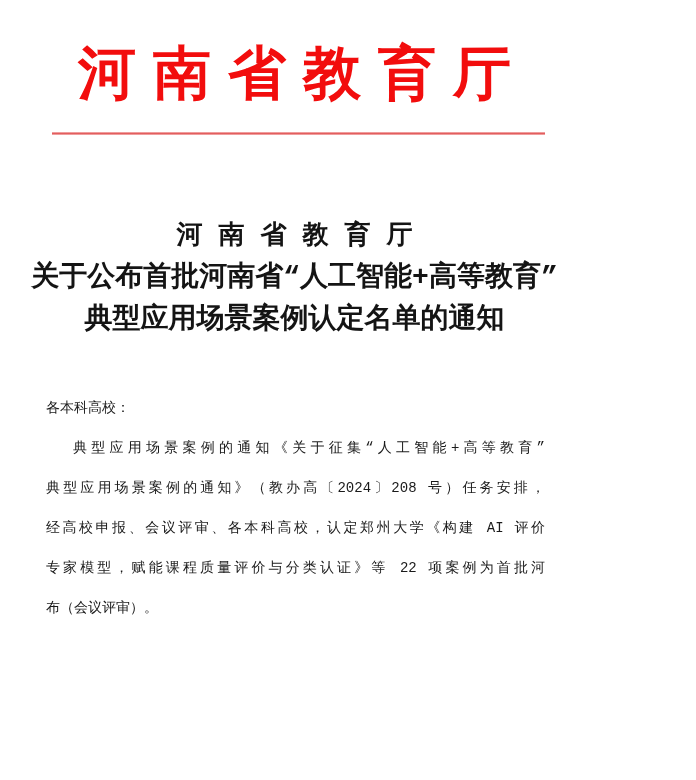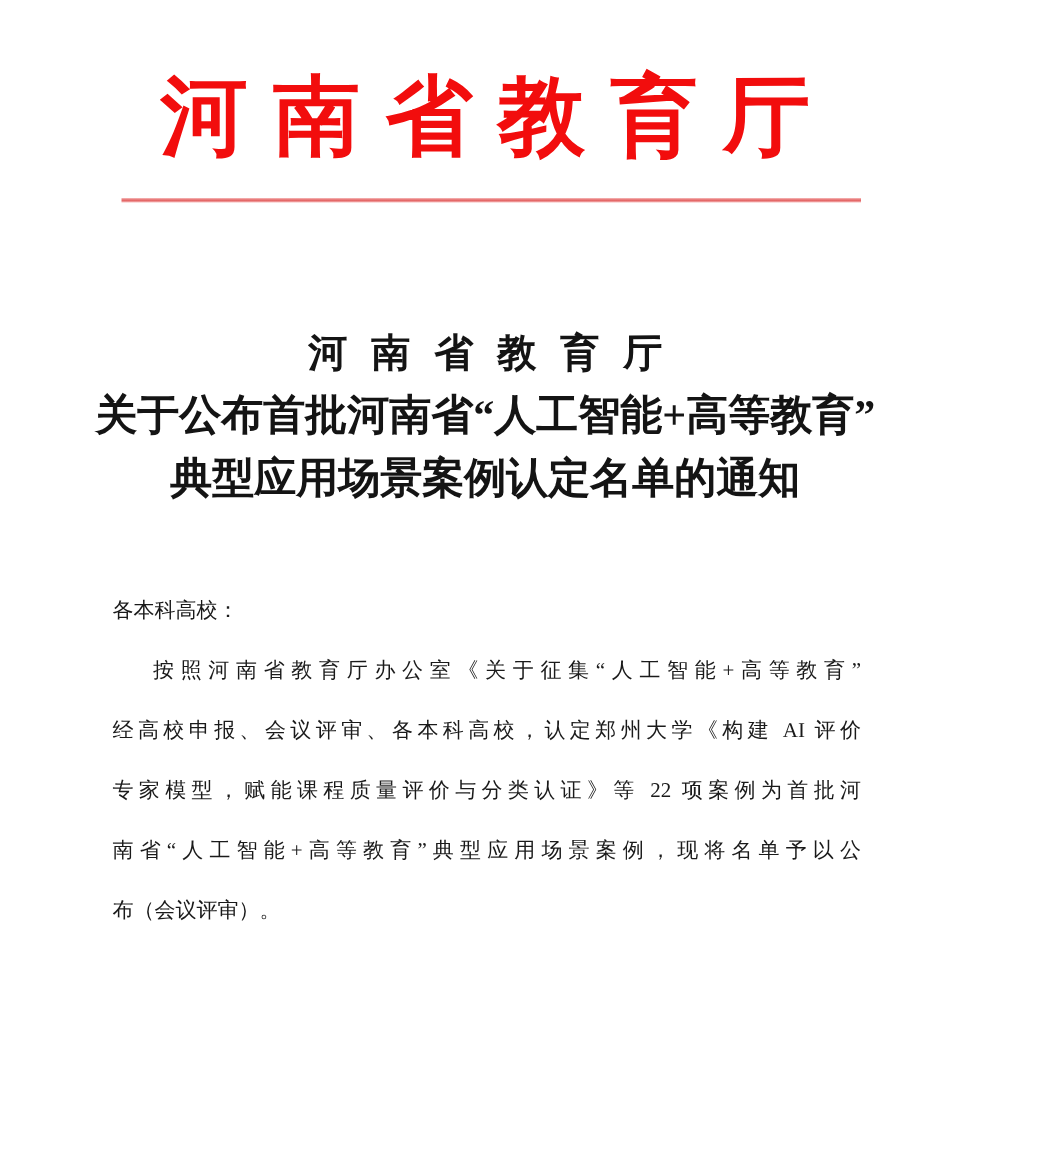--- a/index.html
+++ b/index.html
@@ -6,23 +6,22 @@
     margin: 0;
     padding: 0;
     background: #ffffff;
   }
   .page {
     position: relative;
     width: 589px;
     height: 780px;
     background: #ffffff;
     overflow: hidden;
-    font-family: Liberation Serif, serif;
+    font-family: Liberation Mono, monospace;
     color: #1c1c1c;
-    padding-left: 29px;
   }
   
   .agency-title {
     padding-top: 38px;
     font-size: 58px;
     line-height: 80px;
     font-weight: bold;
     color: #f20d0d;
     text-align: center;
     letter-spacing: 17px;
@@ -98,20 +97,20 @@
   <div class="red-rule"></div>
 
   <div class="title-block">
     <div class="title-line-1">河南省教育厅</div>
     <div class="title-line-2">关于公布首批河南省“人工智能+高等教育”</div>
     <div class="title-line-3">典型应用场景案例认定名单的通知</div>
   </div>
 
   <div class="body-block">
     <div class="salutation">各本科高校：</div>
-    <div class="para-line indent">按照河南省教育厅办公室《关于征集“人工智能+高等教育”</div>
+    <div class="para-line indent">典型应用场景案例的通知《关于征集“人工智能+高等教育”</div>
+    <div class="para-line">典型应用场景案例的通知》（教办高〔2024〕208 号）任务安排，</div>
     <div class="para-line">经高校申报、会议评审、各本科高校，认定郑州大学《构建 AI 评价</div>
     <div class="para-line">专家模型，赋能课程质量评价与分类认证》等 22 项案例为首批河</div>
-    <div class="para-line">南省“人工智能+高等教育”典型应用场景案例，现将名单予以公</div>
     <div class="para-line last">布（会议评审）。</div>
   </div>
 
 </div>
 
 </body></html>

